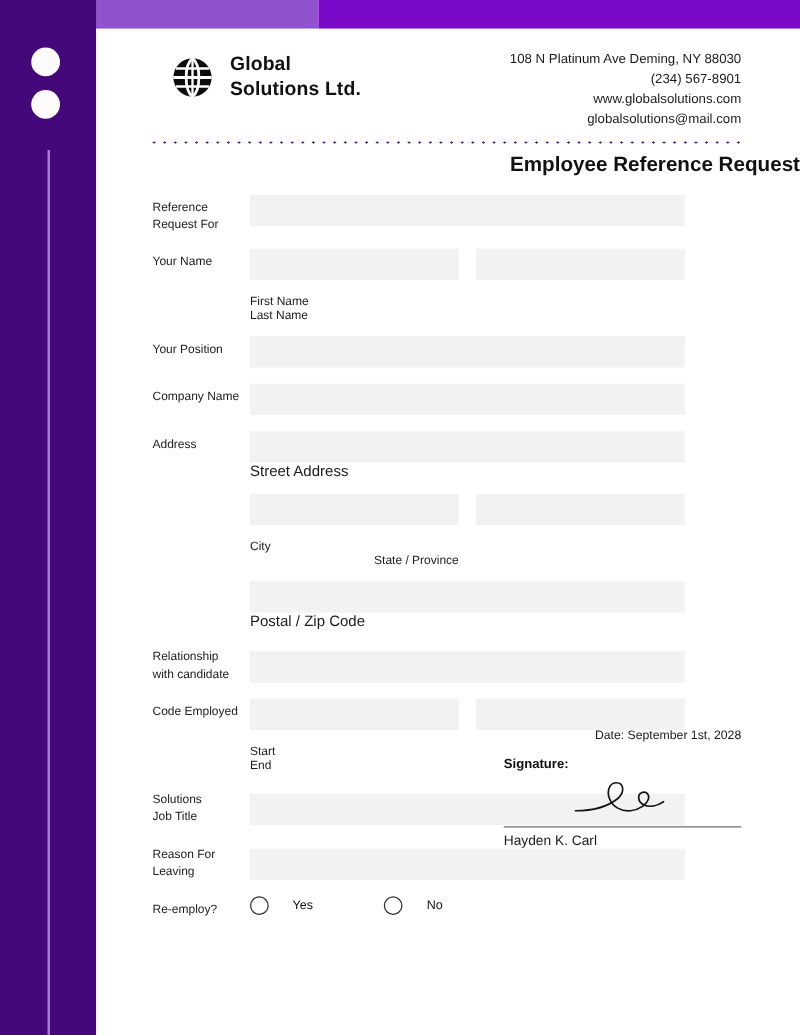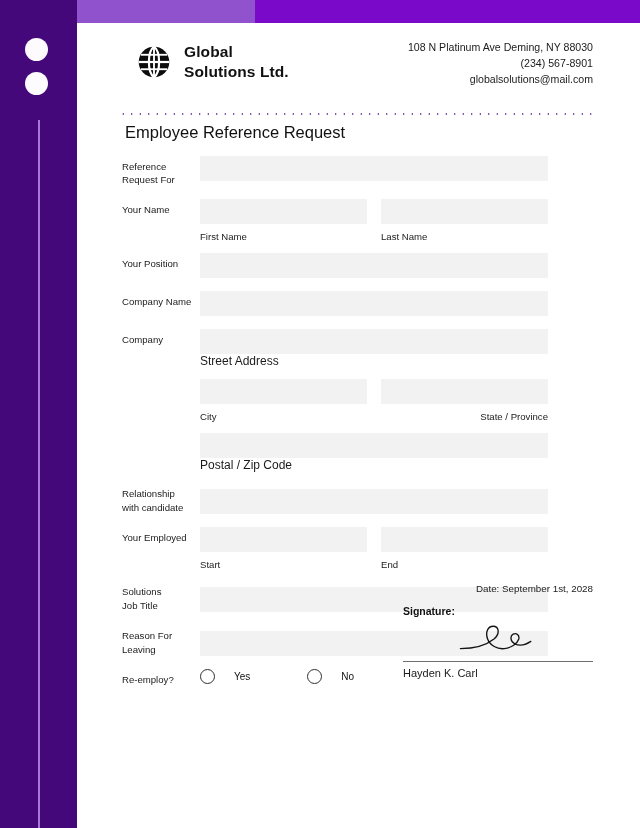--- a/index.html
+++ b/index.html
@@ -33,33 +33,33 @@
   .globe { width: 34px; height: 34px; flex: none; }
   .brand-name { font-size: 15.5px; font-weight: bold; color: #111111; line-height: 1.30; letter-spacing: .1px; }
   .contact { position: absolute; right: 47px; top: 16px; text-align: right;
              font-size: 10.6px; color: #1b1b1b; line-height: 1.52; }
 
   
   .divider { position: absolute; left: 42px; top: 90px; width: 473px; height: 2px;
              background-image: radial-gradient(circle, #5B1493 0 .85px, transparent .9px);
              background-size: 8.5px 2px; background-repeat: repeat-x; }
 
-  .title { position: absolute; left: 0; right: 0; top: 100px; text-align: left;
-           font-size: 16.5px; font-weight: normal; color: #111111; padding-left: 48px; }
+  .title { position: absolute; left: 0; right: 0; top: 100px; text-align: right;
+           font-size: 16.5px; font-weight: bold; color: #111111; padding-left: 48px; }
 
   
   .form { position: absolute; left: 0; top: 133px; width: 563px; }
   .row { position: relative; display: flex; align-items: flex-start; margin-bottom: 0; }
   .label { width: 123px; padding-left: 45px; font-size: 9.6px; color: #1b1b1b; line-height: 1.38; padding-top: 4px; }
   .fields { width: 348px; }
 
   .box { background: #F2F2F2; height: 25px; width: 100%; }
   .pair { display: flex; justify-content: space-between; }
   .pair .box { width: 167px; }
-  .sub { display: flex; justify-content: space-between; font-size: 9.6px; color: #1b1b1b; margin-top: 7px; }
+  .sub { display: flex; justify-content: space-between; font-size: 9.6px; color: #1b1b1b; margin-top: 12px; flex-direction: column; }
   .sub-single { font-size: 12px; color: #1b1b1b; }
   .sub span.r { text-align: right; }
   .gap-a { height: 11px; }
   .gap-b { height: 13px; }
 
   
   .radio-row { display: flex; align-items: center; }
   .radio-group { display: flex; align-items: center; gap: 19px; margin-right: 57px; }
   .radio { width: 15px; height: 15px; border-radius: 50%; border: 1.3px solid #303030; background: #fff; }
   .radio-label { font-size: 10px; color: #111111; }
@@ -105,20 +105,21 @@
         </span>
         <div class="brand-name">
           <div>Global</div>
           <div>Solutions Ltd.</div>
         </div>
       </div>
 
       <div class="contact">
         <div>108 N Platinum Ave Deming, NY 88030</div>
         <div>(234) 567-8901</div>
+        <div>www.globalsolutions.com</div>
         <div>globalsolutions@mail.com</div>
       </div>
     </div>
 
     <div class="divider"></div>
 
     <div class="title">Employee Reference Request</div>
 
     <div class="form">
 
@@ -155,21 +156,21 @@
 
       <div class="row">
         <div class="label">Company Name</div>
         <div class="fields">
           <div class="box"></div>
         </div>
       </div>
       <div class="gap-b"></div>
 
       <div class="row">
-        <div class="label">Company</div>
+        <div class="label">Address</div>
         <div class="fields">
           <div class="box"></div>
           <div class="sub-single">Street Address</div>
           <div style="height:11px"></div>
           <div class="pair">
             <div class="box"></div>
             <div class="box"></div>
           </div>
           <div class="sub">
             <span>City</span>
@@ -187,21 +188,21 @@
           <div>Relationship</div>
           <div>with candidate</div>
         </div>
         <div class="fields" style="padding-top:6px">
           <div class="box"></div>
         </div>
       </div>
       <div class="gap-b"></div>
 
       <div class="row">
-        <div class="label">Your Employed</div>
+        <div class="label">Code Employed</div>
         <div class="fields">
           <div class="pair">
             <div class="box"></div>
             <div class="box"></div>
           </div>
           <div class="sub">
             <span>Start</span>
             <span style="width:167px">End</span>
           </div>
         </div>

